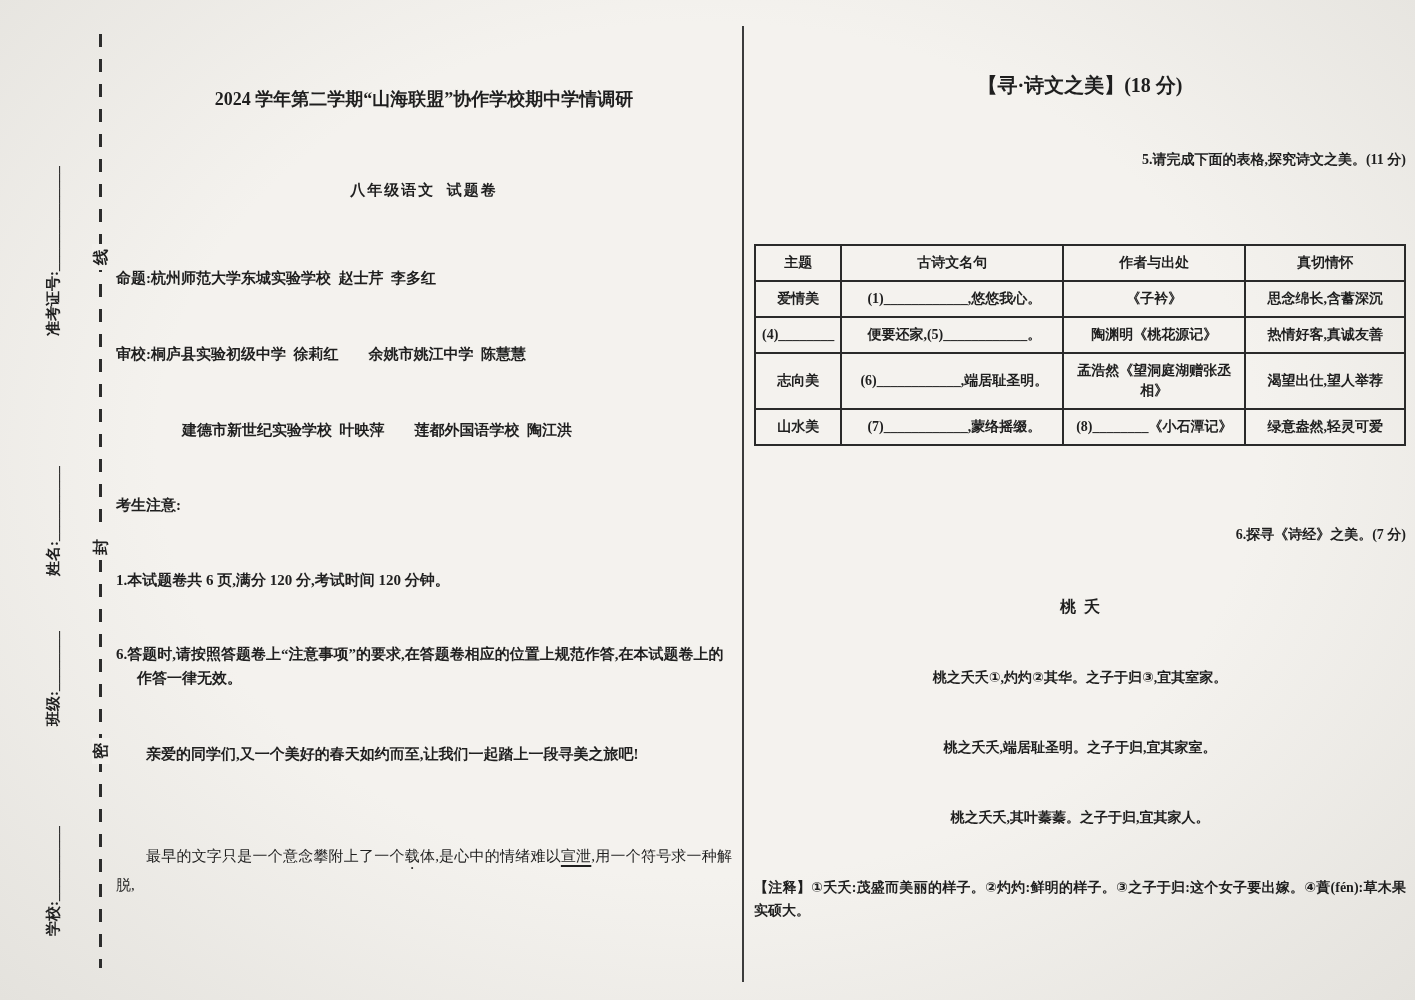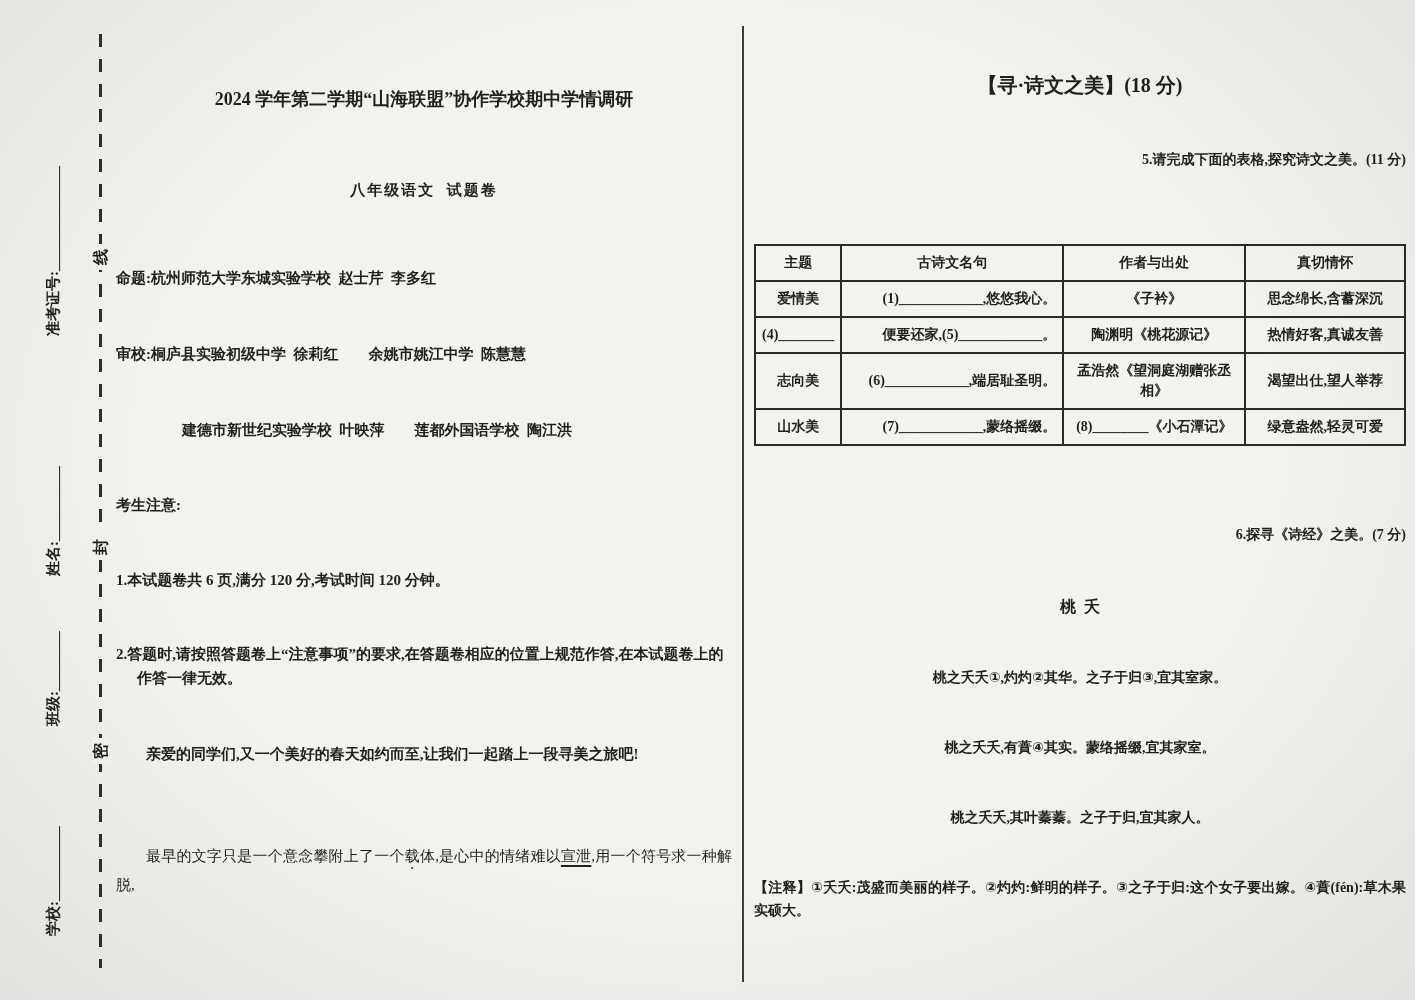--- a/index.html
+++ b/index.html
@@ -29,21 +29,21 @@
   .sec-title{text-align:center;font-weight:bold;font-size:20px;margin:3px 0;line-height:24px;}
   .para{margin:0;text-indent:2em;line-height:25px;text-align:justify;}
   .q{font-weight:bold;line-height:25px;padding-left:21px;text-indent:-21px;margin-top:1px;text-align:right;}
   
   .u-line{text-decoration:underline;text-decoration-thickness:1.5px;text-underline-offset:4px;}
   .u-dot{-webkit-text-emphasis:filled dot;text-emphasis:filled dot;
          -webkit-text-emphasis-position:under left;text-emphasis-position:under left;}
   
   .q5table{border-collapse:collapse;width:100%;margin:3px 0 6px;font-size:14px;}
   .q5table td,.q5table th{border:2px solid #2a2a2a;padding:7px 6px;text-align:center;line-height:20px;font-weight:bold;}
-  .q5table .cell-verse{text-align:right;padding-left:10px;}
+  .q5table .cell-verse{text-align:center;padding-left:10px;}
   .poem-title{text-align:center;font-size:16px;font-weight:bold;line-height:26px;margin-top:1px;}
   .poem-line{text-align:center;line-height:24px;}
   .notes{line-height:23px;text-align:justify;}
 </style>
 </head>
 <body>
 
 <div class="sheet">
 
   <div class="seal-dash"></div>
@@ -58,21 +58,21 @@
   <div class="page-divider"></div>
 
   <div class="page left-page">
     <div class="t1">2024 学年第二学期“山海联盟”协作学校期中学情调研</div>
     <div class="t2">八年级语文  试题卷</div>
     <div class="meta">命题:杭州师范大学东城实验学校  赵士芹  李多红</div>
     <div class="meta">审校:桐庐县实验初级中学  徐莉红        余姚市姚江中学  陈慧慧</div>
     <div class="meta meta-indent">建德市新世纪实验学校  叶映萍        莲都外国语学校  陶江洪</div>
     <div class="bold">考生注意:</div>
     <div class="notice">1.本试题卷共 6 页,满分 120 分,考试时间 120 分钟。</div>
-    <div class="notice">2.答题时,请按照答题卷上“注意事项”的要求,在答题卷相应的位置上规范作答,在本试题卷上的作答一律无效。</div>
+    <div class="notice">6.答题时,请按照答题卷上“注意事项”的要求,在答题卷相应的位置上规范作答,在本试题卷上的作答一律无效。</div>
     <div class="greet">亲爱的同学们,又一个美好的春天如约而至,让我们一起踏上一段寻美之旅吧!</div>
 
     <p class="para"><span>最早的文字只是一个意念攀附上了一个</span><span class="u-dot">载</span><span>体,是心中的情绪难以</span><span class="u-line">宣泄</span><span>,用一个符号求一种解脱,</span></p>
     
     
 
     
     
     
     
@@ -124,21 +124,21 @@
         <td>山水美</td>
         <td class="cell-verse">(7)____________,蒙络摇缀。</td>
         <td>(8)________《小石潭记》</td>
         <td>绿意盎然,轻灵可爱</td>
       </tr>
     </tbody></table>
 
     <div class="q">6.探寻《诗经》之美。(7 分)</div>
     <div class="poem-title">桃  夭</div>
     <div class="poem-line">桃之夭夭①,灼灼②其华。之子于归③,宜其室家。</div>
-    <div class="poem-line">桃之夭夭,有蕡④其实。蒙络摇缀,宜其家室。</div>
+    <div class="poem-line">桃之夭夭,端居耻圣明。之子于归,宜其家室。</div>
     <div class="poem-line">桃之夭夭,其叶蓁蓁。之子于归,宜其家人。</div>
     <div class="notes">【注释】①夭夭:茂盛而美丽的样子。②灼灼:鲜明的样子。③之子于归:这个女子要出嫁。④蕡(fén):草木果实硕大。</div>
 
     
     
 
     
 
     
 

